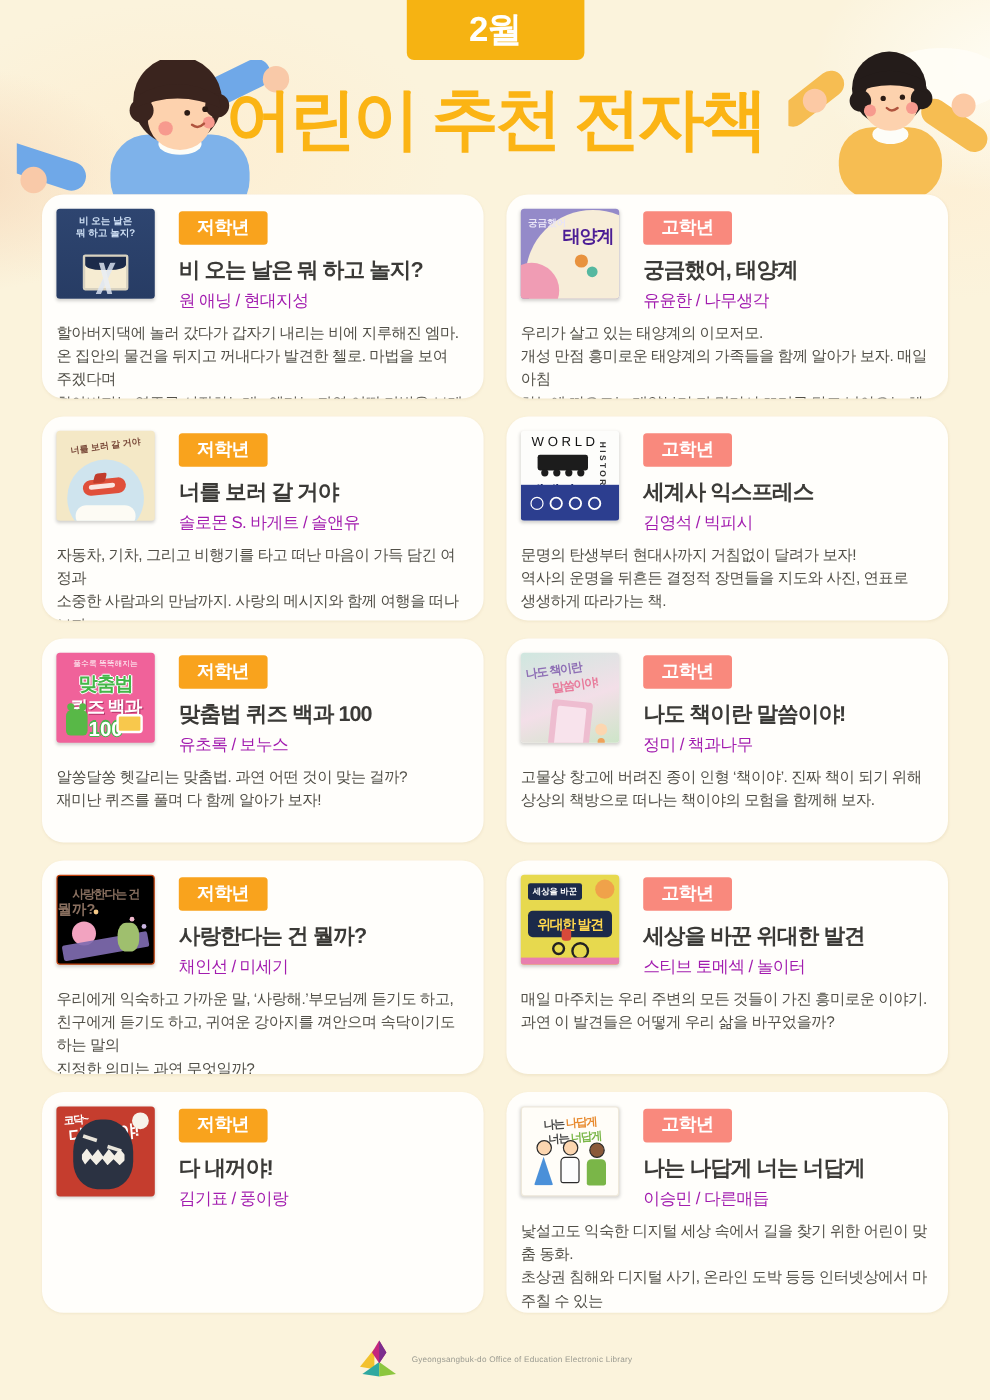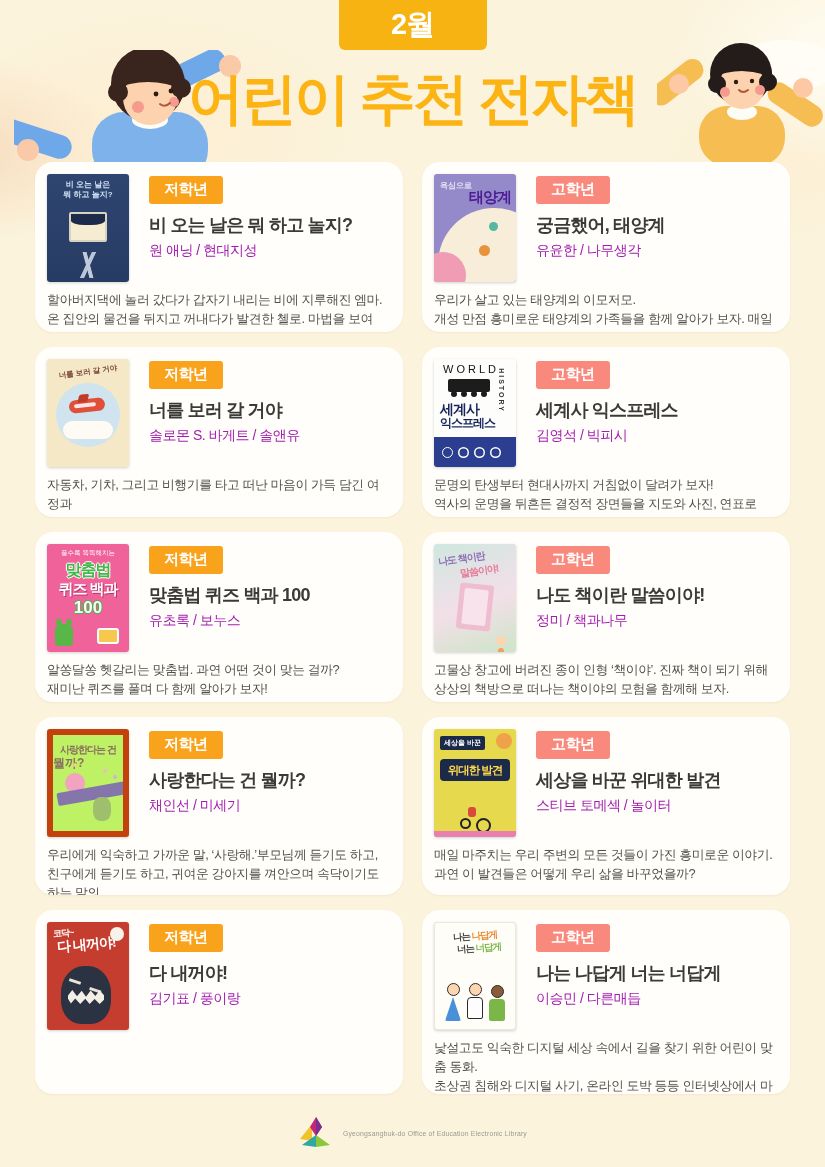--- a/index.html
+++ b/index.html
@@ -61,21 +61,21 @@
     letter-spacing:-0.8px; white-space:nowrap;
   }
   .book-author { margin-top:5px; font-size:14px; color:#a21caf; letter-spacing:-0.5px; }
   .book-desc {
     margin-top:8px; font-size:12.8px; line-height:1.5; color:#514f47;
     letter-spacing:-0.4px; white-space:pre-line;
   }
 
   
   .cover {
-    width:82px; height:108px; border-radius:3px; position:relative;
+    width:82px; height:75px; border-radius:3px; position:relative;
     overflow:hidden; flex-shrink:0; box-shadow:0 1px 3px rgba(0,0,0,.18);
   }
   .cv-txt { position:absolute; display:block; }
 
   
   .c1 { background:linear-gradient(#2e4570,#273c64); }
   .c1 .t1 { top:6px; left:0; right:0; text-align:center; color:#cfe0f5; font-size:8px; font-weight:700; white-space:pre-line; line-height:1.3; }
   .c1-win { position:absolute; left:22px; top:38px; width:38px; height:30px; background:#f6ecd2; border:2px solid #d8d2c0; border-radius:2px; }
   .c1-curtain { position:absolute; left:0; top:0; width:100%; height:11px; background:#1c2b4a; border-radius:0 0 40% 40%; }
   .c1-branch { position:absolute; bottom:4px; left:4px; width:74px; height:26px;
@@ -126,21 +126,21 @@
 
   
   .c6 { background:linear-gradient(160deg,#cfe7df 0%,#f3dfe8 55%,#cde5c8 100%); }
   .c6 .t1 { top:8px; left:4px; color:#8e6fb5; font-size:10px; font-weight:900; transform:rotate(-8deg); letter-spacing:-1px; }
   .c6 .t2 { top:20px; left:26px; color:#e8799a; font-size:10px; font-weight:900; transform:rotate(-8deg); letter-spacing:-1px; }
   .c6-book { position:absolute; left:24px; top:40px; width:34px; height:46px; background:#eebdd0; border-radius:3px; transform:rotate(6deg); }
   .c6-book:before { content:""; position:absolute; inset:5px; background:#f8e3ec; border-radius:2px; }
   .c6-kid { position:absolute; right:10px; bottom:6px; width:10px; height:10px; border-radius:50%; background:#fcd6b0; box-shadow:0 10px 0 -2px #f0a25a; }
 
   
-  .c7 { background:#bef264; border:6px solid #c2410c; }
+  .c7 { background:#000000; border:1px solid #c2410c; }
   .c7 .t1 { top:8px; left:0; right:0; text-align:center; color:#8a7060; font-size:10px; font-weight:800; letter-spacing:-1px; }
   .c7 .t2 { top:20px; left:0; right:0; text-align:left; color:#8a7060; font-size:12px; font-weight:800; }
   .c7-banner { position:absolute; left:4px; top:52px; width:72px; height:13px; background:#7f6bb0; transform:rotate(-10deg); border-radius:2px; opacity:.92; }
   .c7-pink { position:absolute; left:12px; top:38px; width:20px; height:20px; border-radius:50%; background:#f2a3c0; }
   .c7-green { position:absolute; right:12px; bottom:10px; width:18px; height:24px; border-radius:40%; background:#9fbf6e; }
   .c7-dot { position:absolute; top:34px; right:16px; width:4px; height:4px; border-radius:50%; background:#f0b8cc; box-shadow:-30px -6px 0 #f5c987, 10px 6px 0 #c9b4e0; }
 
   
   .c8 { background:#e7d94e; }
   .c8-tag { position:absolute; top:7px; left:6px; background:#1c2a4a; color:#fff; font-size:7px; font-weight:700; padding:2px 4px; border-radius:2px; }
@@ -253,21 +253,21 @@
       <p class="book-desc">할아버지댁에 놀러 갔다가 갑자기 내리는 비에 지루해진 엠마.
 온 집안의 물건을 뒤지고 꺼내다가 발견한 첼로. 마법을 보여 주겠다며
 할아버지는 연주를 시작하는데...엠마는 과연 어떤 마법을 보게 될까?</p>
     </article>
 
     <article class="card">
       <div class="card-top">
         <div class="cover c2">
           <div class="c2-cream"></div>
             <div class="c2-pink"></div>
-          <span class="cv-txt t1">욕심으로</span>
+          <span class="cv-txt t1">궁금했어</span>
           <span class="cv-txt t2">태양계</span>
           <div class="c2-earth"></div>
           <div class="c2-sun"></div>
         </div>
         <div class="meta">
           <span class="badge lv-high">고학년</span>
           <h2 class="book-title">궁금했어, 태양계</h2>
           <p class="book-author">유윤한 / 나무생각</p>
         </div>
       </div>

